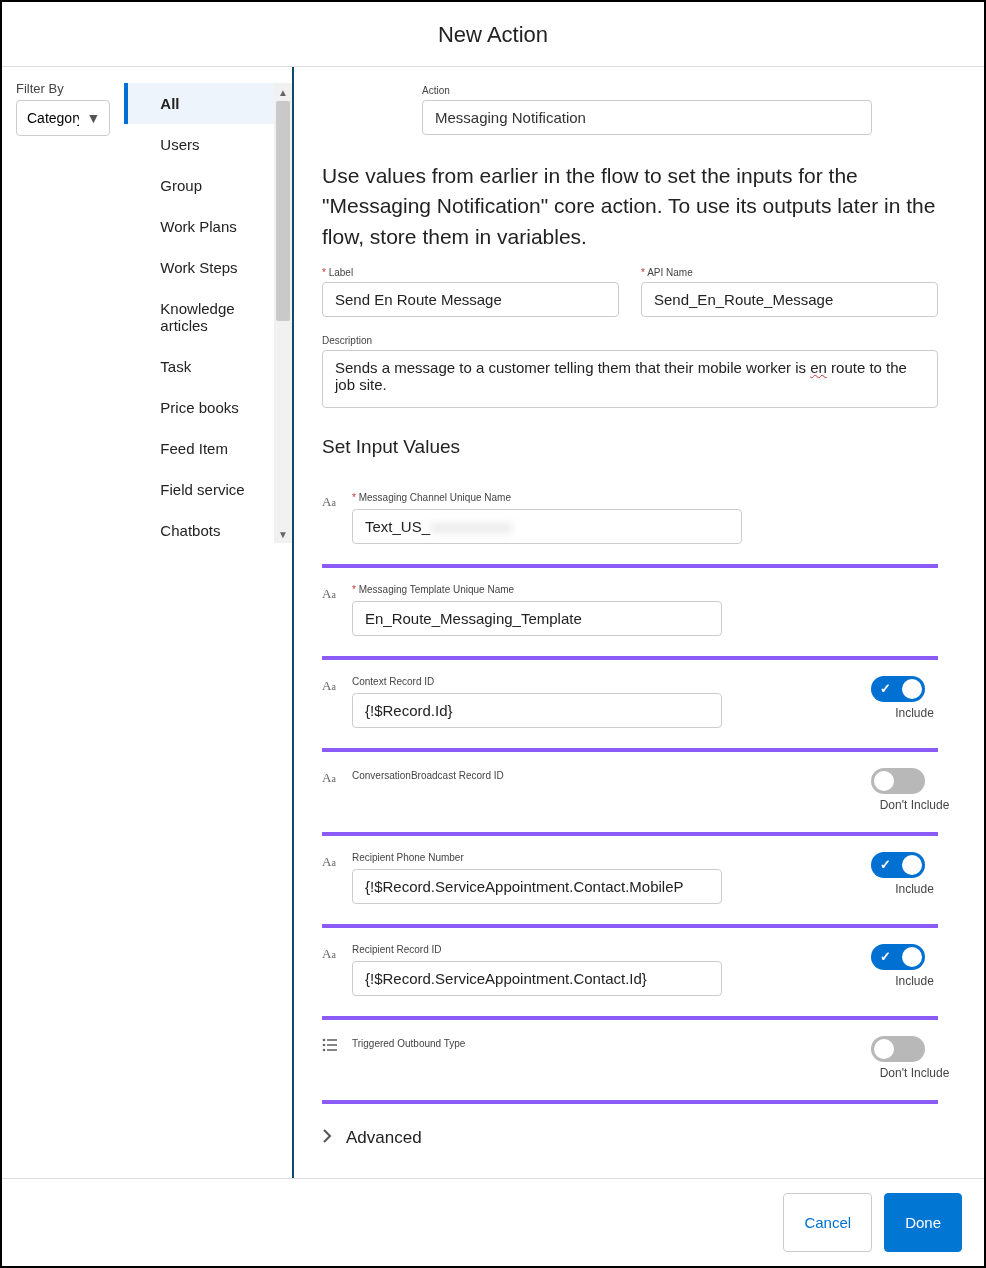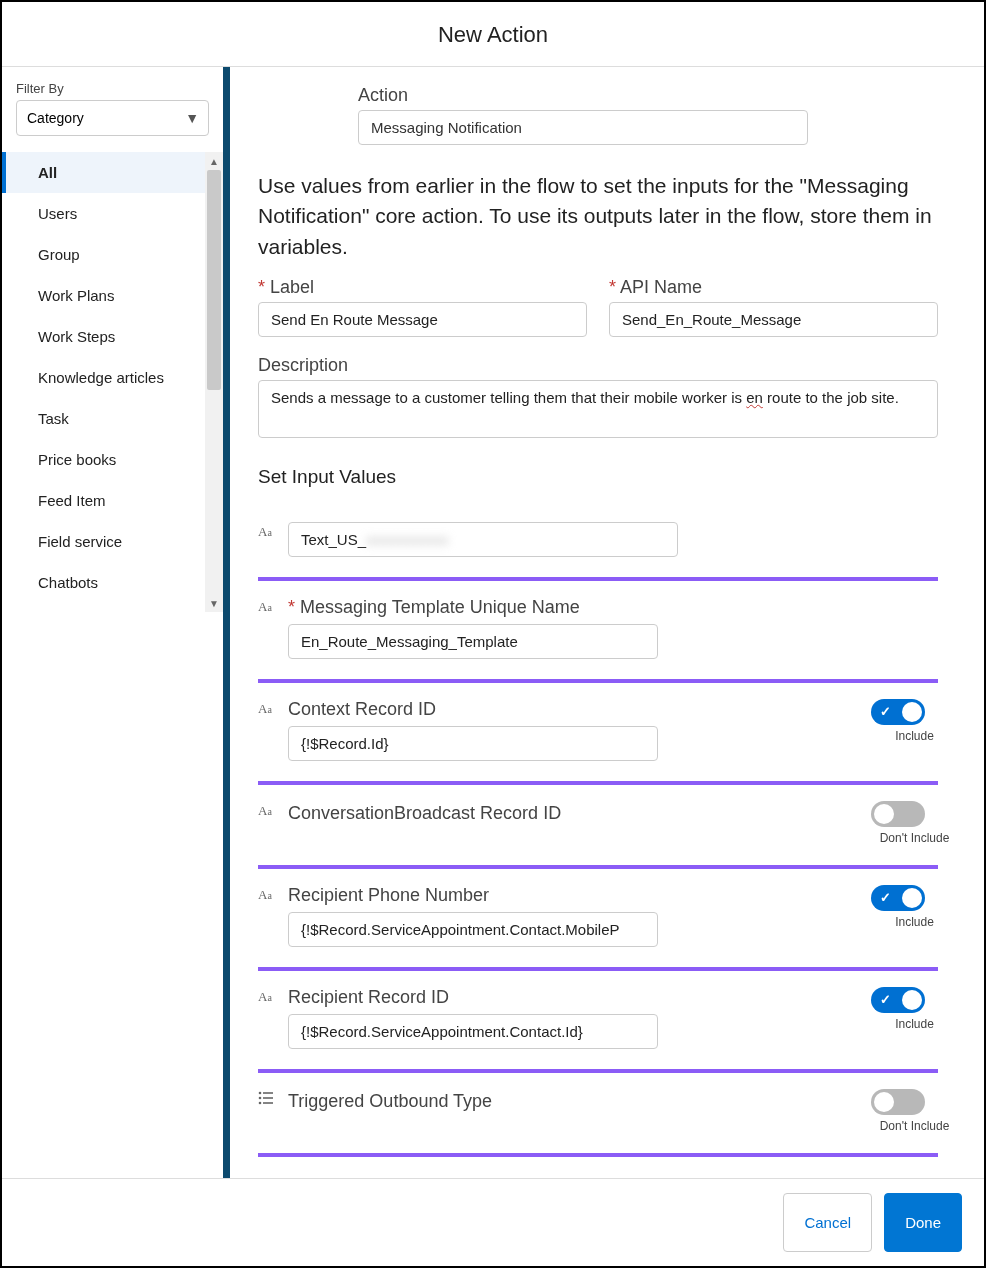--- a/index.html
+++ b/index.html
@@ -5,21 +5,21 @@
   * { box-sizing: border-box; margin: 0; padding: 0; }
   html, body { height: 100%; font-family: "Segoe UI", -apple-system, Arial, sans-serif; font-size: 14px; color: #222; }
   body { display: flex; flex-direction: column; border: 2px solid #000; width: 986px; height: 1268px; overflow: hidden; background: #fff; }
 
   .header { text-align: center; padding: 20px 0 18px; border-bottom: 1px solid #ddd; }
   .header-title { font-size: 22px; font-weight: 400; color: #222; }
 
   .body { flex: 1; display: flex; overflow: hidden; }
 
   
-  .sidebar { width: 228px; border-right: 7px solid #0c4a6e; display: flex; flex-direction: column; position: relative; }
+  .sidebar { width: 292px; border-right: 2px solid #0c4a6e; display: flex; position: relative; }
   .sidebar-inner { padding: 14px 14px 0 14px; }
   .filter-label { font-size: 13px; color: #444; margin-bottom: 4px; display:block; }
   .select-wrap { position: relative; }
   .select-wrap select {
     width: 100%; height: 36px; padding: 6px 30px 6px 10px;
     border: 1px solid #ccc; border-radius: 4px; background: #fff;
     font-size: 14px; appearance: none; -webkit-appearance: none;
   }
   .select-caret { position: absolute; right: 10px; top: 50%; transform: translateY(-50%); pointer-events: none; color: #555; }
 
@@ -35,21 +35,21 @@
   .scrollbar-track {
     position: absolute; right: 0; top: 0; width: 18px; height: 460px;
     background: #f1f1f1;
   }
   .scrollbar-arrow { width:18px; height:18px; display:flex; align-items:center; justify-content:center; color:#666; font-size:10px;}
   .scrollbar-thumb { position:absolute; left:2px; top:18px; width:14px; height:220px; background:#c9c9c9; border-radius:2px;}
   .scrollbar-arrow.down { position:absolute; bottom:0; left:0;}
 
   
   .main { flex:1; overflow-y:auto; padding: 18px 46px 30px 28px; }
-  .field-label { font-size: 18px; color: #444; margin-bottom: 4px; display:block; }
+  .field-label { font-size: 10px; color: #444; margin-bottom: 4px; display:block; }
   .req::before { content: "* "; color: #c23934; }
   .text-input {
     width:100%; border:1px solid #ccc; border-radius:4px; padding:8px 12px;
     font-size:15px; color:#222; background:#fff;
   }
   .text-input.readonly { color:#333; }
   .textarea { resize: both; min-height: 58px; font-family: inherit; }
 
   .action-row { margin-left: 100px; max-width: 450px; margin-bottom: 26px;}
   .desc-para { font-size: 21px; color: #222; line-height: 1.45; margin-bottom: 15px; }
@@ -181,20 +181,21 @@
         <span>Sends a message to a customer telling them that their mobile worker is </span><span class="squiggle">en</span><span> route to the job site.</span>
       </div>
     </div>
 
     <div class="section-title">Set Input Values</div>
 
     <div class="input-row">
       <div class="left">
         <div class="type-icon">A<span style="font-size:10px;">a</span></div>
         <div class="field-body">
+          <span class="field-label req">Messaging Channel Unique Name</span>
           <div class="text-input" style="display:flex;">
             <span>Text_US_</span>
               <span class="blur">xxxxxxxxxxx</span>
           </div>
         </div>
       </div>
     </div>
 
     <div class="input-row">
       <div class="left">

